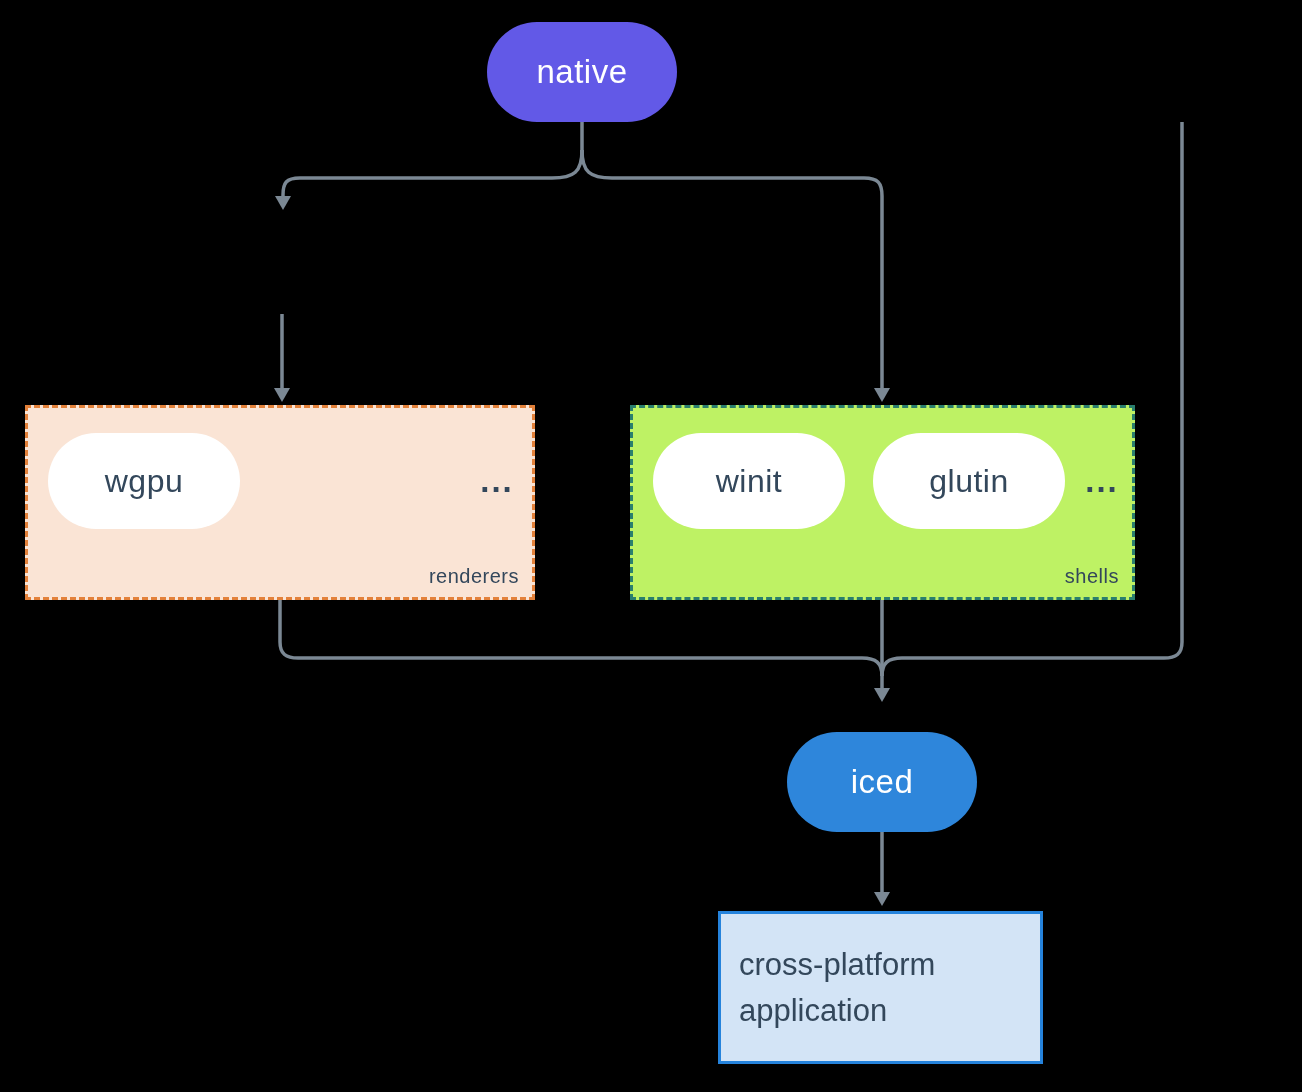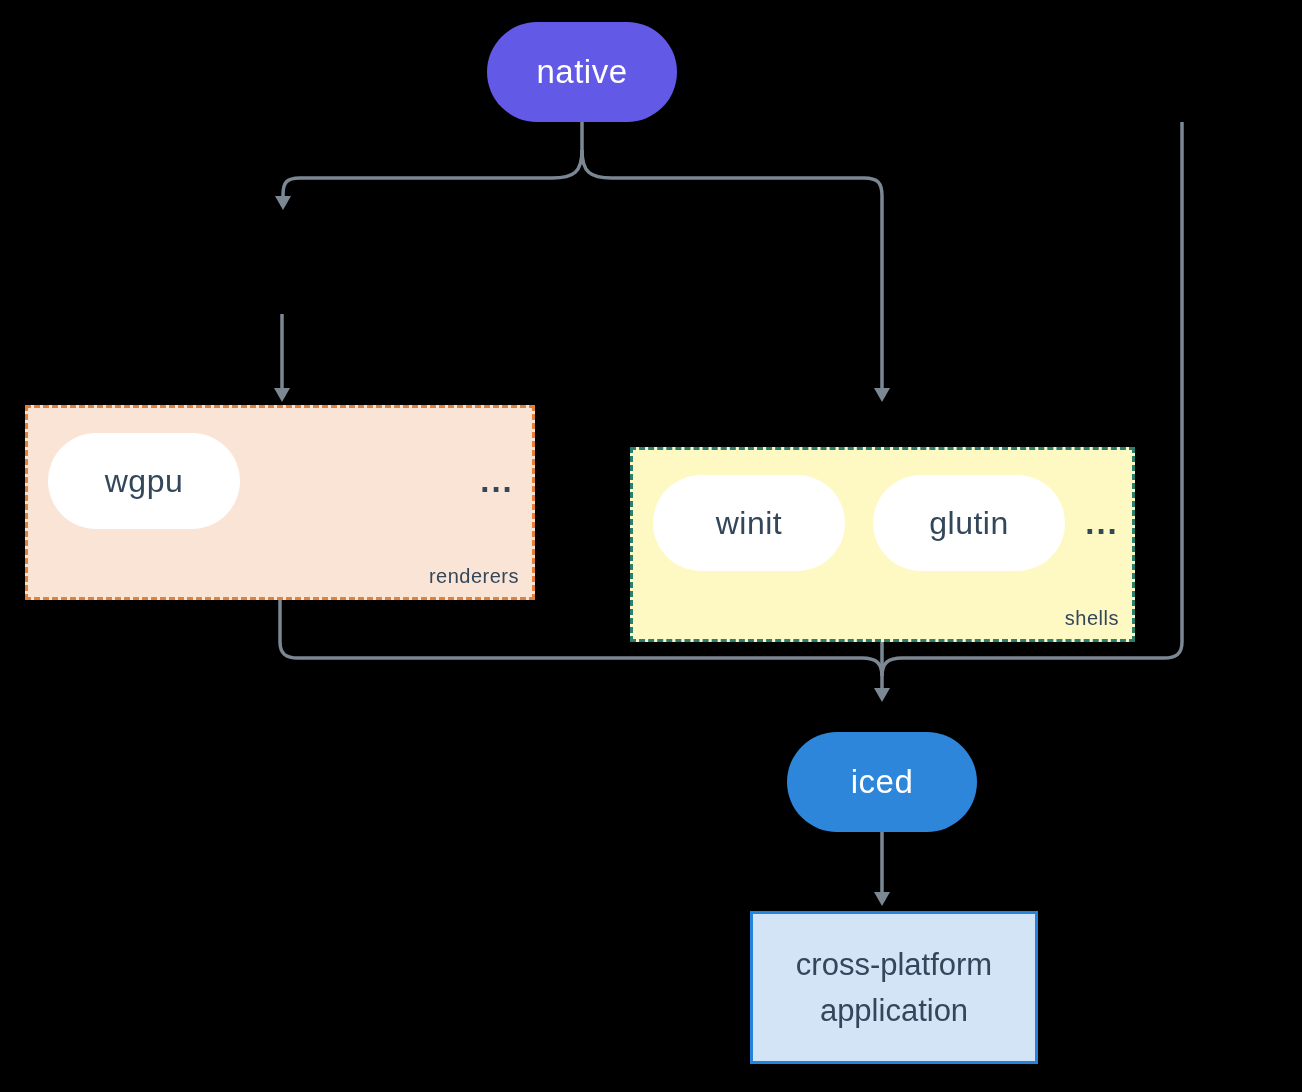--- a/index.html
+++ b/index.html
@@ -18,21 +18,21 @@
   .pill.orange{background:#e3813a;}
   .pill.blue{background:#2e86db;}
 
   .node-native{left:487px;top:22px;}
   .node-web{left:1087px;top:22px;}
   .node-graphics{left:187px;top:213px;}
   .node-iced{left:787px;top:732px;}
 
   .group{position:absolute;box-sizing:border-box;border:3px dashed;}
   .group-renderers{left:25px;top:405px;width:510px;height:195px;background:#fae4d5;border-color:#e3813a;}
-  .group-shells{left:630px;top:405px;width:505px;height:195px;background:#fef9c3;border-color:#2a7f6e;margin-top:42px;}
+  .group-shells{left:630px;top:405px;width:505px;height:195px;background:#bef264;border-color:#2a7f6e;}
 
   .pill.white{
     position:absolute;width:192px;height:96px;border-radius:48px;
     background:#ffffff;color:#33475b;font-size:32px;
   }
   .group-renderers .item-0{left:20px;top:25px;}
   .group-renderers .item-1{left:237px;top:25px;}
   .group-shells .item-0{left:20px;top:25px;}
   .group-shells .item-1{left:240px;top:25px;}
 
@@ -40,24 +40,24 @@
     position:absolute;left:438px;top:25px;width:62px;height:96px;
     display:flex;align-items:center;justify-content:center;
     color:#33475b;font-size:33px;letter-spacing:2px;font-weight:bold;
   }
   .group-label{
     position:absolute;right:13px;bottom:9px;
     color:#33475b;font-size:20px;letter-spacing:.5px;
   }
 
   .app-box{
-    position:absolute;left:718px;top:911px;width:288px;height:153px;
+    position:absolute;left:718px;top:911px;width:325px;height:153px;
     box-sizing:border-box;background:#d3e4f6;border:3px solid #2583dc;
-    display:flex;align-items:center;justify-content:center;text-align:center;
-    color:#33475b;font-size:31px;line-height:46px;padding:0 18px;margin-left:32px;
+    display:flex;align-items:center;justify-content:center;
+    color:#33475b;font-size:31px;line-height:46px;padding:0 18px;
   }
 </style>
 </head>
 <body>
 
 <div class="canvas">
 
   <svg class="connectors" viewBox="0 0 1302 1092" xmlns="http://www.w3.org/2000/svg">
     <g stroke="#7b8894" stroke-width="3.5" fill="none">
 

